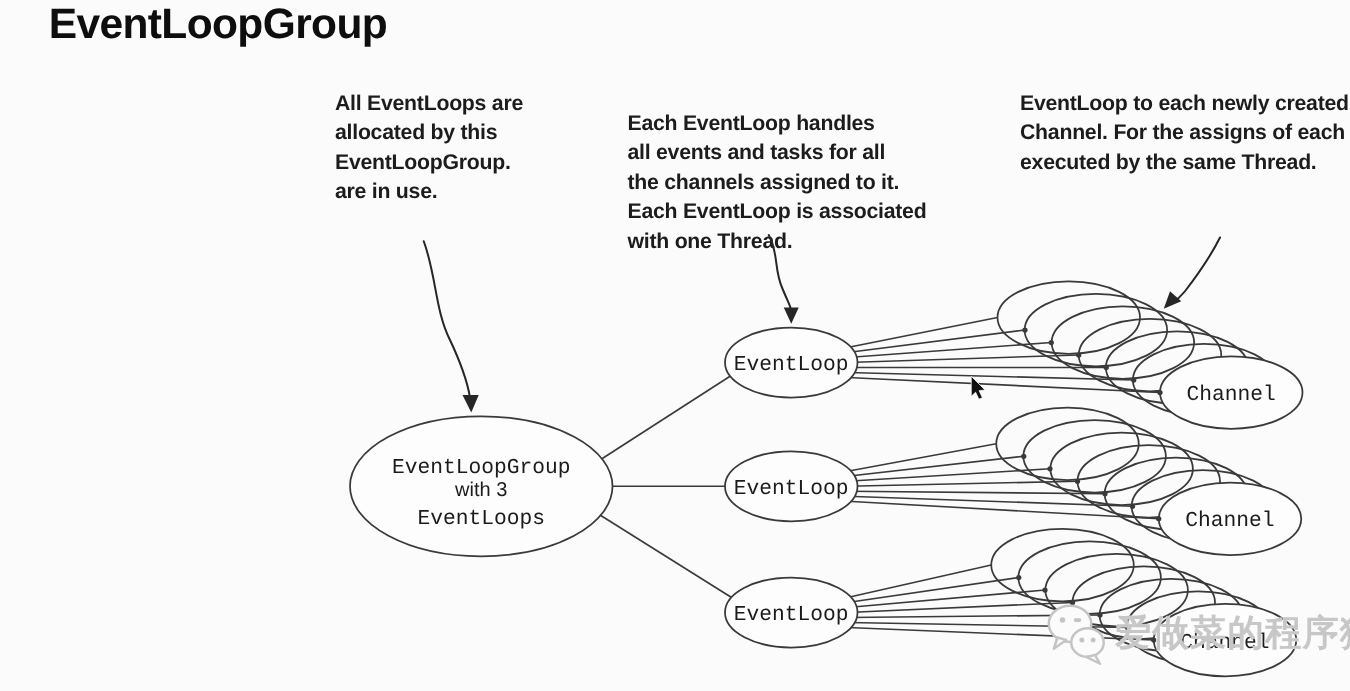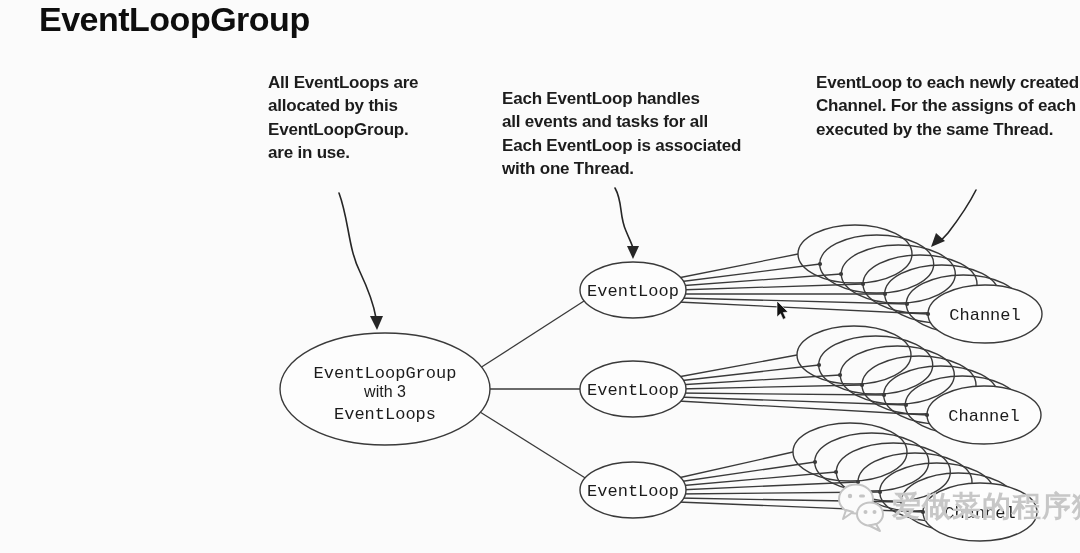--- a/index.html
+++ b/index.html
@@ -57,20 +57,21 @@
   <div class="ann" id="ann0">
     <div>All EventLoops are</div>
     <div>allocated by this</div>
     <div>EventLoopGroup.</div>
     <div>are in use.</div>
   </div>
 
   <div class="ann" id="ann1">
     <div>Each EventLoop handles</div>
     <div>all events and tasks for all</div>
+    <div>the channels assigned to it.</div>
     <div>Each EventLoop is associated</div>
     <div>with one Thread.</div>
   </div>
 
   <div class="ann" id="ann2">
     <div>EventLoop to each newly created</div>
     <div>Channel. For the assigns of each</div>
     <div>executed by the same Thread.</div>
   </div>
 

